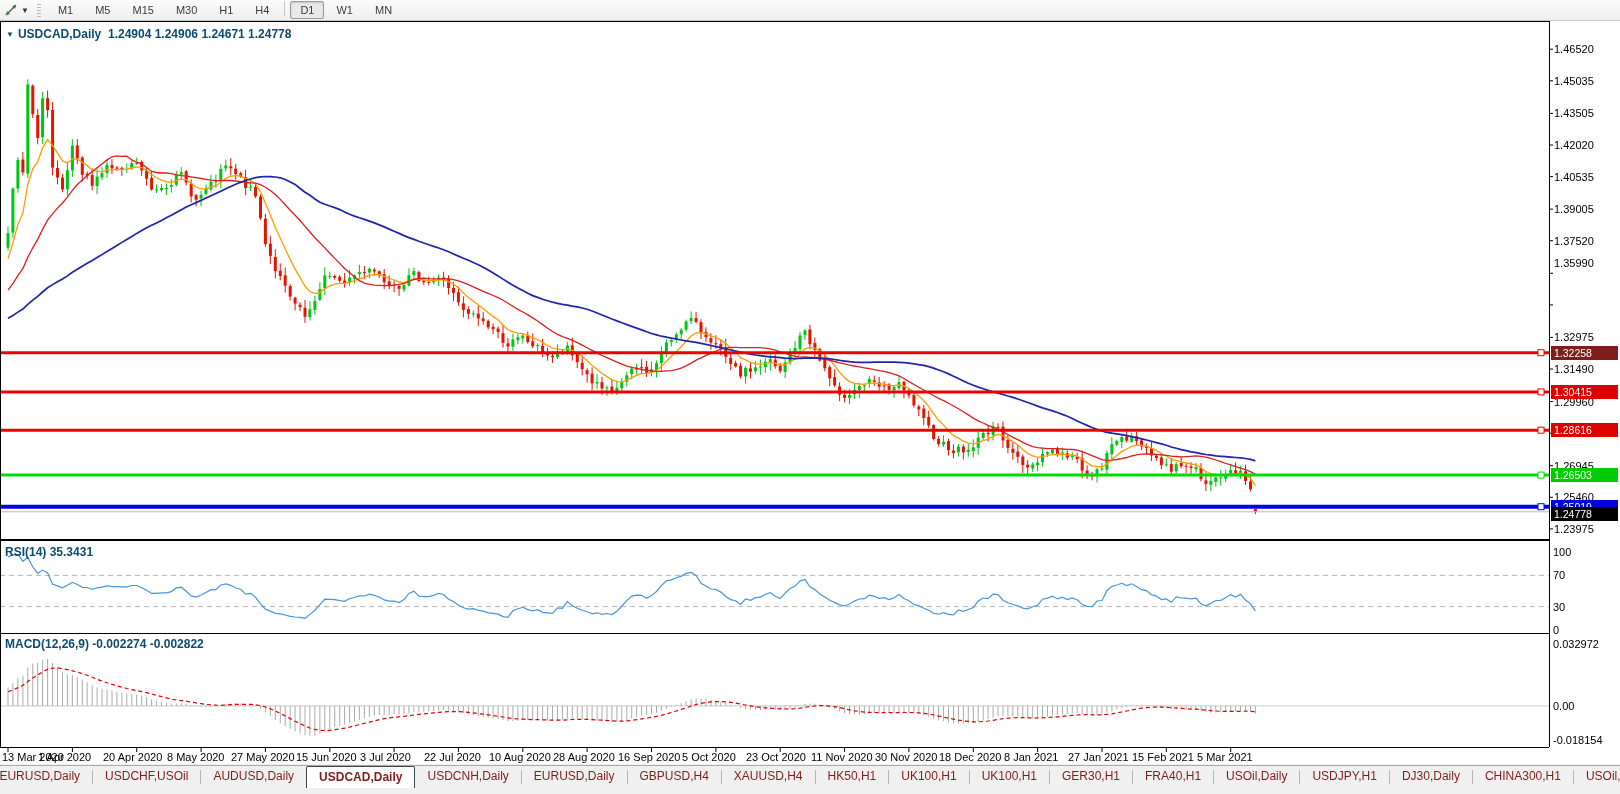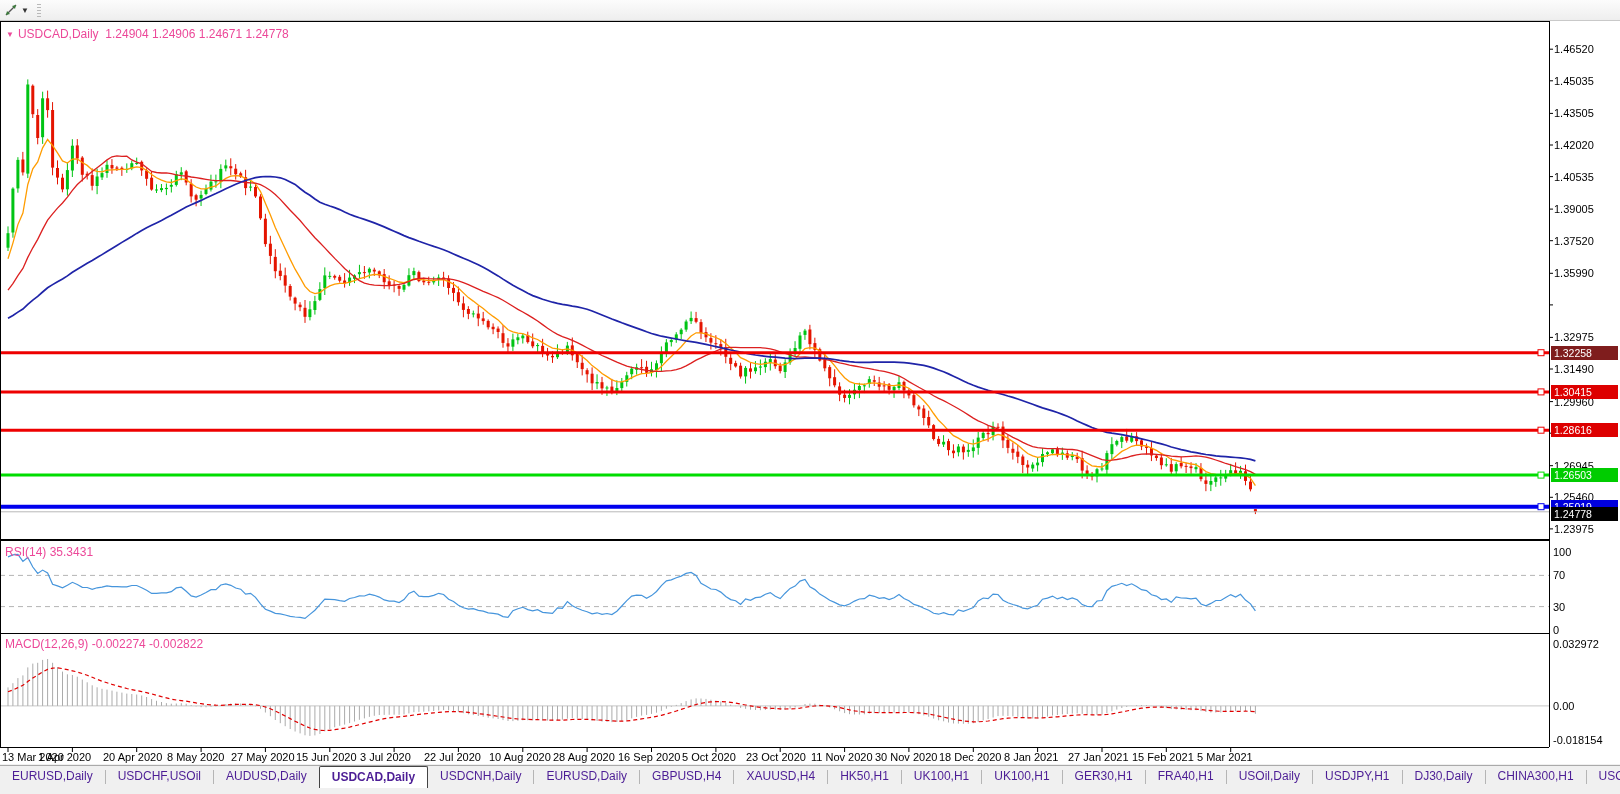--- a/index.html
+++ b/index.html
@@ -11,48 +11,60 @@
   .tool-icon{width:16px;height:14px;margin-left:4px;display:inline-block;}
   .caret{font-size:8px;color:#333;margin:0 4px 0 1px;}
   .grip{width:4px;height:13px;margin:0 6px 0 4px;
         background:repeating-linear-gradient(#b9b9b9 0 1px,transparent 1px 3px);}
   .vsep{width:1px;height:15px;background:#c6c6c6;margin:0 4px;}
   .tf-btn{padding:2px 9px;margin:0 1px;border:1px solid transparent;border-radius:2px;cursor:default;color:#3c3c3c;}
   .tf-btn.active{background:#e9e9e9;border:1px solid #9a9a9a;box-shadow:inset 0 1px 2px rgba(0,0,0,.15);}
   
   #chart-wrap{position:absolute;left:0;top:21px;width:1620px;height:743px;background:#ffffff;}
   #chart-svg{position:absolute;left:0;top:0;}
-  .panel-label{position:absolute;font-size:12px;color:#ec4899;white-space:nowrap;}
+  .panel-label{position:absolute;font-size:12px;color:#0c4a6e;white-space:nowrap;font-weight:bold;}
   .axis-label{position:absolute;left:1554px;font-size:11px;color:#000;white-space:nowrap;}
   .mini-axis-label{position:absolute;left:1553px;font-size:11px;color:#000;white-space:nowrap;}
   .tag{position:absolute;left:1551px;width:67px;height:14px;font-size:10.5px;line-height:14px;
        color:#fff;padding-left:3px;box-sizing:border-box;}
   .date-label{position:absolute;font-size:11px;color:#000;white-space:nowrap;}
   .tri{font-size:8px;vertical-align:1px;margin-right:4px;}
   
   #tabbar{position:absolute;left:0;top:765px;width:1620px;height:22px;background:#f0f0f0;
-          border-top:1px solid #aaa;display:flex;align-items:stretch;font-size:12px;color:#4c1d95;overflow:hidden;}
+          border-top:1px solid #aaa;display:flex;align-items:stretch;font-size:12px;color:#7f1d1d;overflow:hidden;justify-content:center;}
   .tab{padding:3px 12px 0 12px;white-space:nowrap;cursor:default;}
   .tab-sep{width:1px;background:#b5b5b5;margin:4px 0;}
   .tab.active{background:#ffffff;border:1px solid #444;border-bottom:none;font-weight:bold;margin-top:0px;
               border-radius:2px 2px 0 0;}
 </style>
 </head>
 <body>
 
 <div id="toolbar">
   <span class="tool-icon">
     <svg width="16" height="14" viewBox="0 0 16 14">
       <path d="M2 12 L7 7 M7 7 L12 2" stroke="#555" stroke-width="1.4" fill="none"></path>
       <path d="M12 2 l-4 1 3 3 z" fill="#3a7c3a"></path>
       <path d="M2 12 l4 -1 -3 -3 z" fill="#3a7c3a"></path>
     </svg>
   </span>
   <span class="caret">▼</span>
   <span class="grip"></span>
+  <span id="tf-buttons" style="display: flex;">
+      <span class="tf-btn">M1</span>
+      <span class="tf-btn">M5</span>
+      <span class="tf-btn">M15</span>
+      <span class="tf-btn">M30</span>
+      <span class="tf-btn">H1</span>
+      <span class="tf-btn">H4</span>
+      <span class="vsep"></span>
+      <span class="tf-btn active">D1</span>
+      <span class="tf-btn">W1</span>
+      <span class="tf-btn">MN</span>
+    </span>
 </div>
 
 <div id="chart-wrap">
   <svg id="chart-svg" width="1620" height="743">
       <line x1="8" y1="205.4" x2="8" y2="230.0" stroke="#00c414" stroke-width="1"></line>
       <rect x="6.5" y="212.2" width="3" height="14.5" fill="#00c414"></rect>
       <line x1="12.95" y1="166.3" x2="12.95" y2="216.7" stroke="#00c414" stroke-width="1"></line>
       <rect x="11.4" y="167.6" width="3" height="43.9" fill="#00c414"></rect>
       <line x1="17.9" y1="136.2" x2="17.9" y2="171.7" stroke="#00c414" stroke-width="1"></line>
       <rect x="16.4" y="138.9" width="3" height="28.5" fill="#00c414"></rect>
@@ -881,21 +893,21 @@
   <div class="panel-label" style="left:5px;top:616px;">MACD(12,26,9) -0.002274 -0.002822</div>
 
   <div id="labels">
       <div class="axis-label" style="top:22px;">1.46520</div>
       <div class="axis-label" style="top:54px;">1.45035</div>
       <div class="axis-label" style="top:86px;">1.43505</div>
       <div class="axis-label" style="top:118px;">1.42020</div>
       <div class="axis-label" style="top:150px;">1.40535</div>
       <div class="axis-label" style="top:182px;">1.39005</div>
       <div class="axis-label" style="top:214px;">1.37520</div>
-      <div class="axis-label" style="top:246px;text-align:center;">1.35990</div>
+      <div class="axis-label" style="top:236px;text-align:center;">1.35990</div>
       <div class="axis-label" style="top:278px;margin-top:48px;">1.34505</div>
       <div class="axis-label" style="top:310px;">1.32975</div>
       <div class="axis-label" style="top:342px;">1.31490</div>
       <div class="axis-label" style="top:375px;">1.29960</div>
       <div class="axis-label" style="top:406px;">1.28475</div>
       <div class="axis-label" style="top:439px;text-align:right;">1.26945</div>
       <div class="axis-label" style="top:470px;">1.25460</div>
       <div class="axis-label" style="top:502px;">1.23975</div>
       <div class="mini-axis-label" style="top:525px;">100</div>
       <div class="mini-axis-label" style="top:548px;">70</div>

